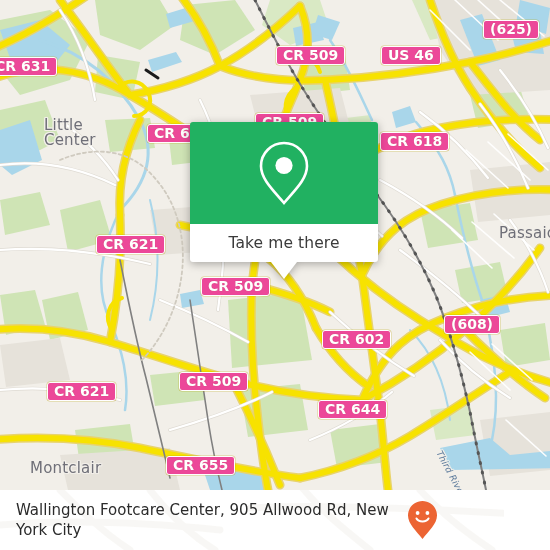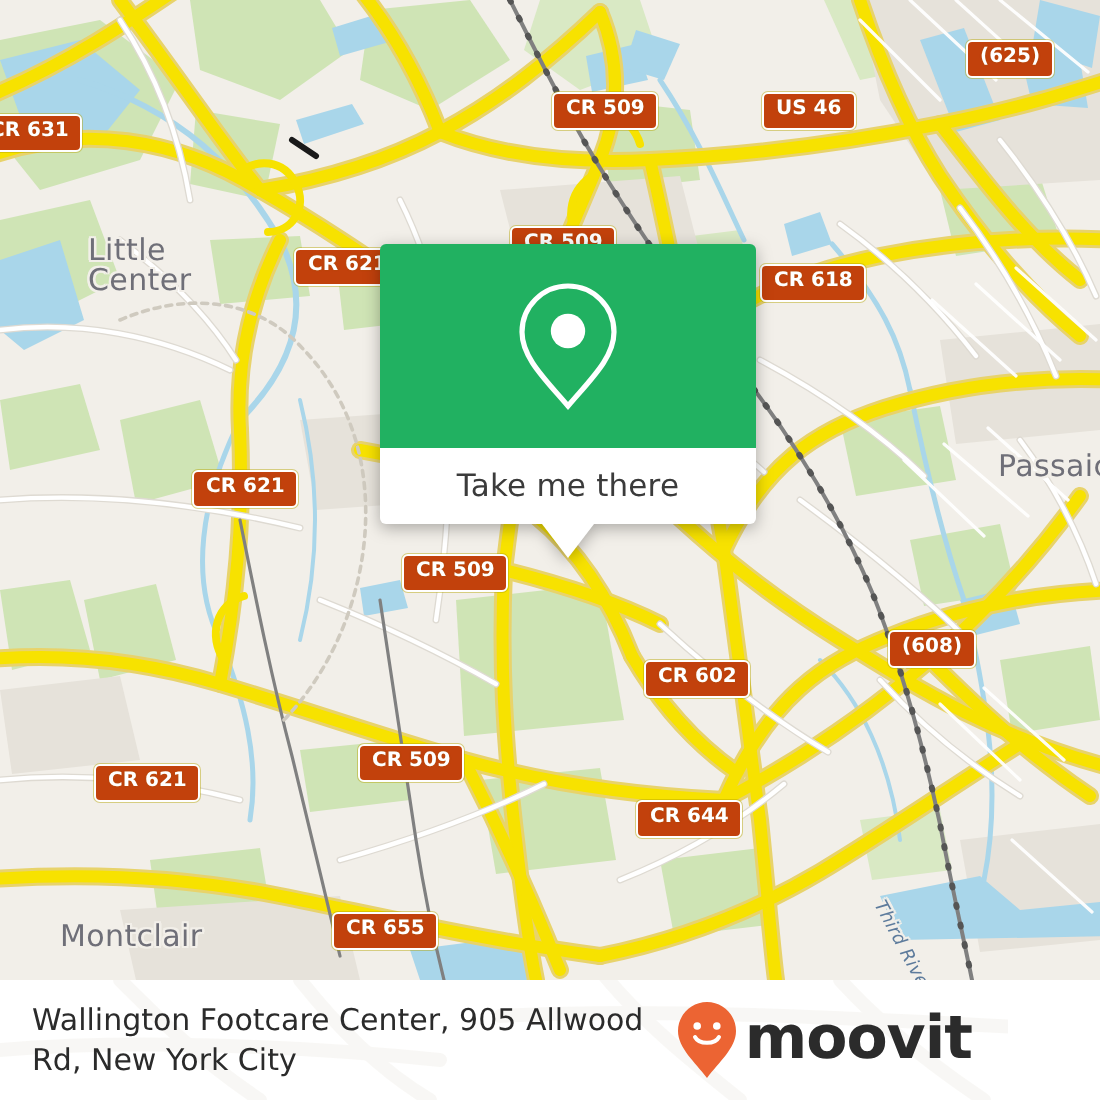--- a/index.html
+++ b/index.html
@@ -41,27 +41,27 @@
     pointer-events: none;
   }
   .map-label.city { font-size: 15px; color: #6f6f78; }
   .map-label.river {
     font-size: 9px; color: #5d7b9c; font-style: italic;
   }
 
   
   .shield {
     position: absolute;
-    background: #c2410c;
+    background: #ec4899;
     border: 1.5px solid #ffffff;
     border-radius: 3px;
     color: #ffffff;
     font-family: "DejaVu Sans", sans-serif;
     font-weight: bold;
-    font-size: 10px;
+    font-size: 14px;
     line-height: 14px;
     padding: 1px 6px 2px 6px;
     white-space: nowrap;
     text-shadow: 0 0 1px rgba(120,110,0,.35);
     box-shadow: 0 0 0 .5px rgba(180,165,0,.45);
   }
 
   
   .attribution {
     position: absolute;
@@ -444,17 +444,16 @@
 
     <div class="footer-title">Wallington Footcare Center, 905 Allwood Rd, New York City</div>
 
     <div class="footer-logo">
       <svg width="33" height="40" viewBox="0 0 33 40">
         <path d="M16.5 1 C8.5 1 2 7.5 2 15.5 C2 24 10.5 31 16.5 39 C22.5 31 31 24 31 15.5 C31 7.5 24.5 1 16.5 1 Z" fill="#ec6433"></path>
         <circle cx="11.6" cy="13" r="1.9" fill="#ffffff"></circle>
         <circle cx="21.4" cy="13" r="1.9" fill="#ffffff"></circle>
         <path d="M10.5 18.5 C12.5 22.4 20.5 22.4 22.5 18.5" stroke="#ffffff" stroke-width="2" fill="none" stroke-linecap="round"></path>
       </svg>
-      <span class="logo-word">moovit</span>
     </div>
   </div>
 
 </div>
 
 </body></html>

